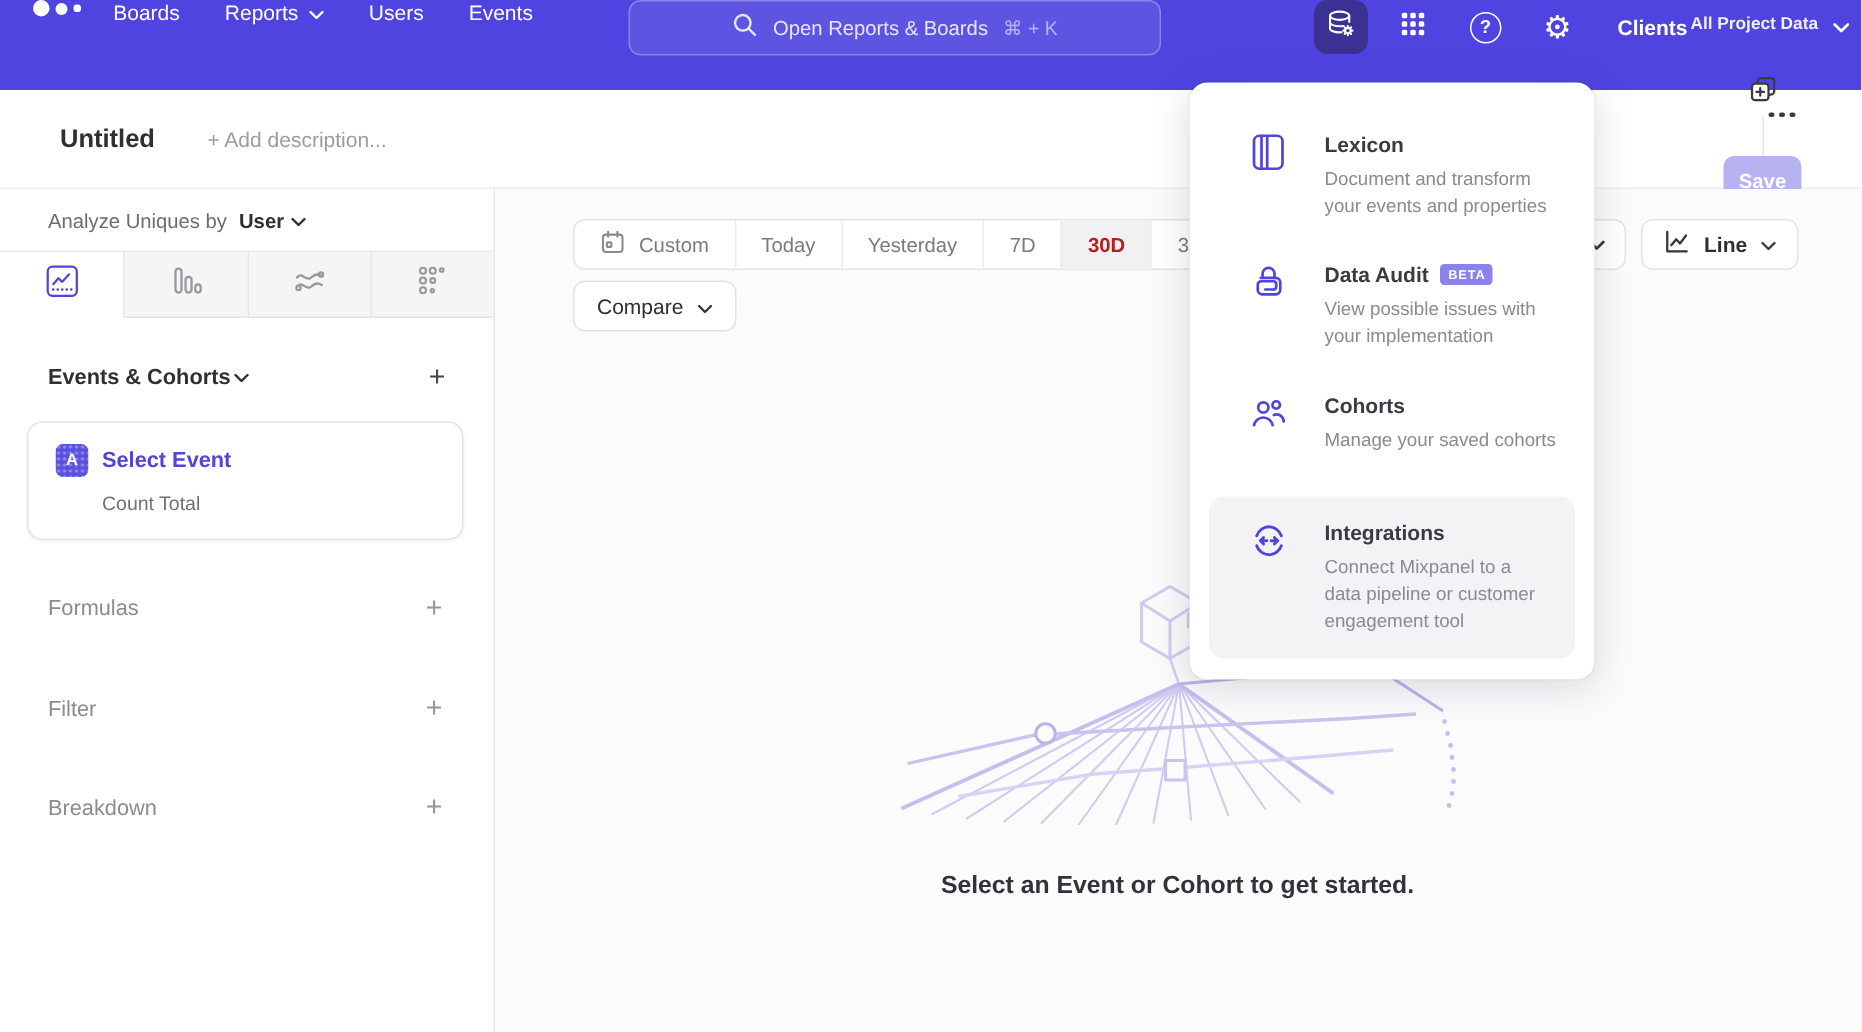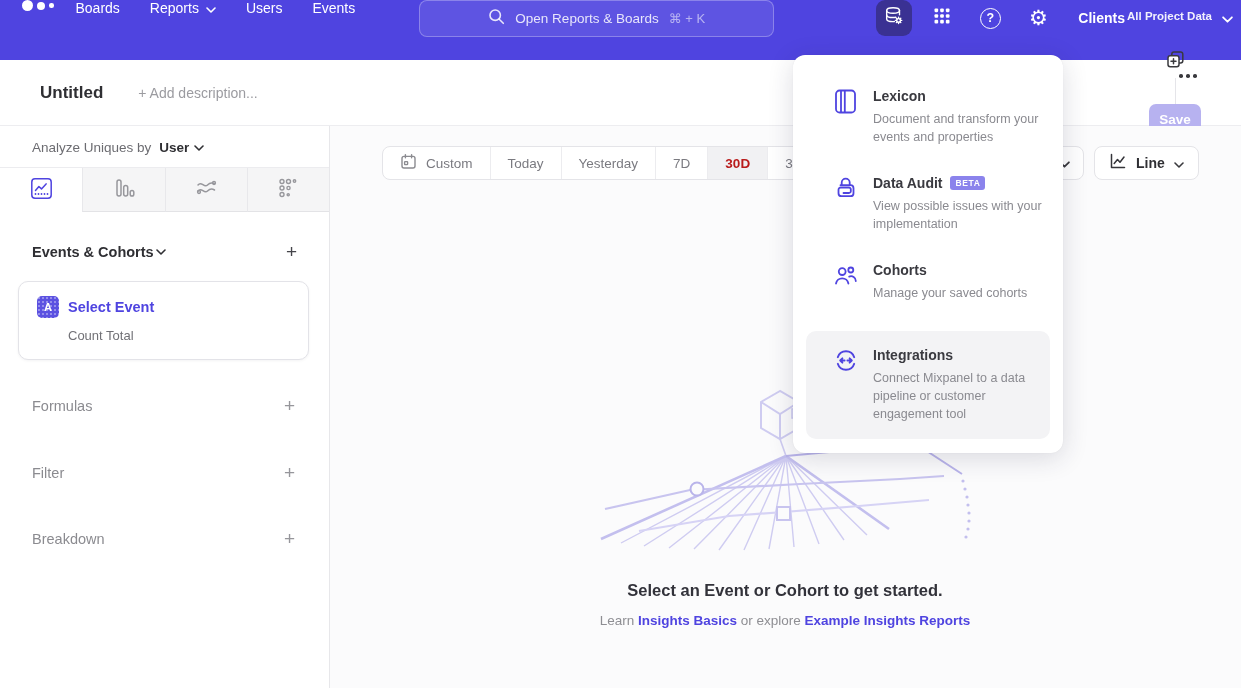--- a/index.html
+++ b/index.html
@@ -78,21 +78,21 @@
 
   .wireframe { position:absolute; left:269px; top:255px; }
 
   .empty { position:absolute; top:455px; left:0; width:910px; text-align:center; }
   .empty-title { font-size:16.5px; font-weight:700; color:#32323a; }
   .empty-links { margin-top:13px; font-size:13.5px; color:#8e8e93; }
   .empty-links a { color:#4f44e0; font-weight:700; text-decoration:none; cursor:pointer; }
 
   
   .panel { position:absolute; left:793px; top:55px; width:270px; background:#fff; border-radius:12px; box-shadow:0 5px 26px rgba(35,35,70,0.16), 0 0 1px rgba(0,0,0,0.1); z-index:40; padding:33px 0 14px 0; }
-  .menu-item { display:flex; gap:14px; padding:0 16px 0 40px; margin-bottom:29px; cursor:pointer; }
+  .menu-item { display:flex; gap:24px; padding:0 16px 0 40px; margin-bottom:29px; cursor:pointer; }
   .menu-item .mi-icon { width:26px; height:28px; flex-shrink:0; }
   .mi-title { display:flex; align-items:center; gap:8px; font-size:14px; font-weight:700; color:#3a3a40; }
   .beta { background:#8b83ec; color:#fff; font-size:8.5px; font-weight:700; letter-spacing:0.6px; padding:3px 5px; border-radius:3px; line-height:1; }
   .mi-desc { margin-top:6px; font-size:12.5px; line-height:1.44; color:#8a8a90; max-width:180px; }
   .menu-item.hl { background:#f3f3f5; border-radius:10px; margin:0 13px 0 13px; padding:16px 16px 16px 27px; }
 </style>
 </head>
 <body>
 
 <div class="app">
@@ -331,20 +331,26 @@
             <path d="M2.5 2.5v13h13"></path>
             <path d="M5.2 11.5l3.3-4 2.5 2.8 4-5.3"></path>
           </svg>
         </span>
         <span class="lb">Line</span>
         <span class="dark-chev"><svg width="10" height="6" viewBox="0 0 10 6">
               <path d="M1 1l4 4 4-4" stroke="#3a3a3e" stroke-width="1.6" fill="none" stroke-linecap="round" stroke-linejoin="round"></path>
             </svg></span>
       </div>
 
+      <div class="compare-btn">
+        <span>Compare</span>
+        <span class="dark-chev"><svg width="10" height="6" viewBox="0 0 10 6">
+              <path d="M1 1l4 4 4-4" stroke="#3a3a3e" stroke-width="1.6" fill="none" stroke-linecap="round" stroke-linejoin="round"></path>
+            </svg></span>
+      </div>
 
       <svg class="wireframe" width="390" height="170" viewBox="0 0 390 170" fill="none">
         <g stroke="#cfccf1" stroke-width="1.6">
 
           <g stroke-width="2">
             <path d="M181 10L162 21v26l19 11 19-11V21z"></path>
             <path d="M162 21l19 12 19-12M181 33v25"></path>
             <rect x="193" y="28" width="9" height="9" stroke-width="1.6"></rect>
           </g>
 
@@ -372,26 +378,20 @@
               <circle cx="370" cy="132" r="1.6"></circle>
               <circle cx="370" cy="140" r="1.6"></circle>
             <circle cx="369" cy="148" r="1.6"></circle>
               <circle cx="367" cy="156" r="1.6"></circle>
           </g>
         </g>
       </svg>
 
       <div class="empty">
         <div class="empty-title">Select an Event or Cohort to get started.</div>
-        <div class="empty-links">
-          <span>Learn</span>
-          <a>Insights Basics</a>
-          <span>or explore</span>
-          <a>Example Insights Reports</a>
-        </div>
       </div>
     </div>
   </div>
 
   <div class="panel">
 
     <div class="menu-item">
       <span class="mi-icon">
         <svg width="26" height="27" viewBox="0 0 26 27" fill="none" stroke="#4f44e0" stroke-width="1.8">
           <rect x="3" y="2.5" width="19" height="22" rx="3.6"></rect>

